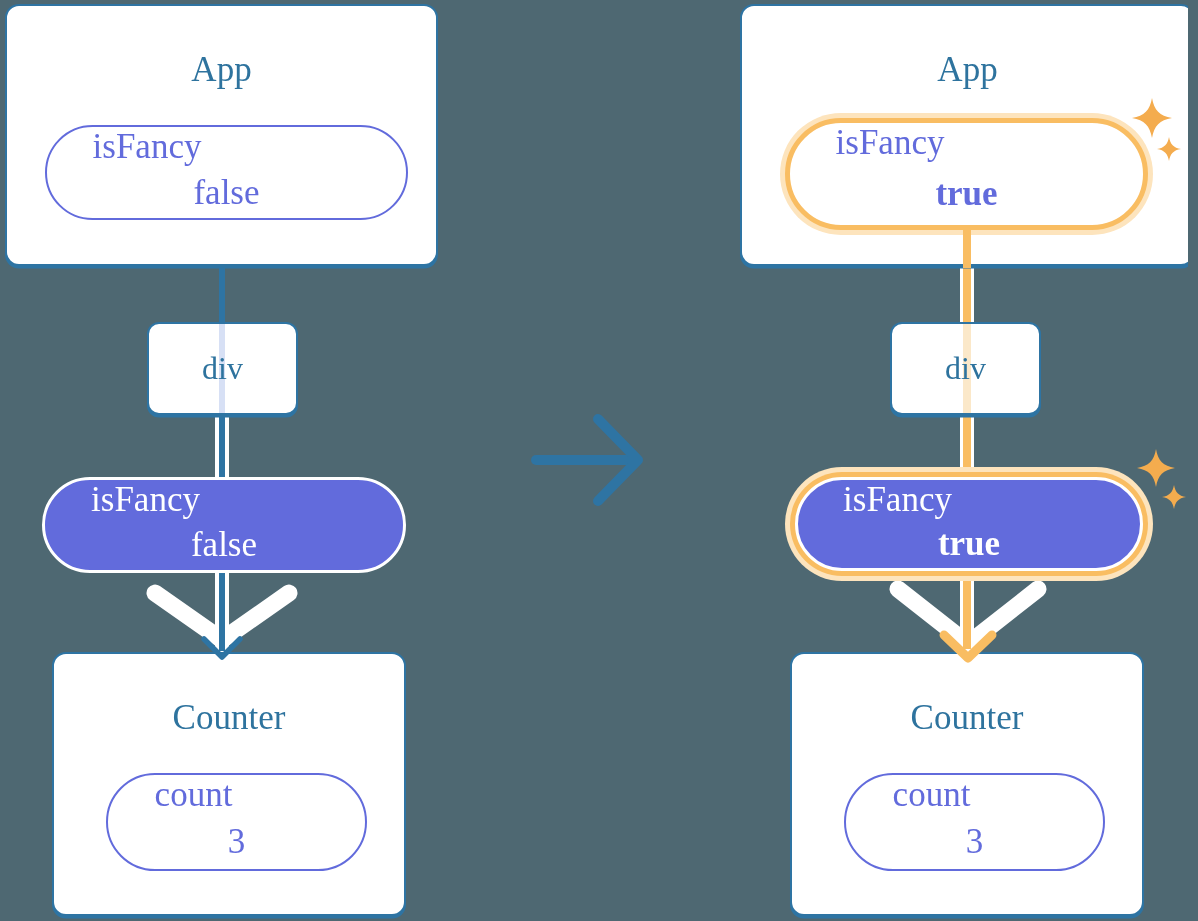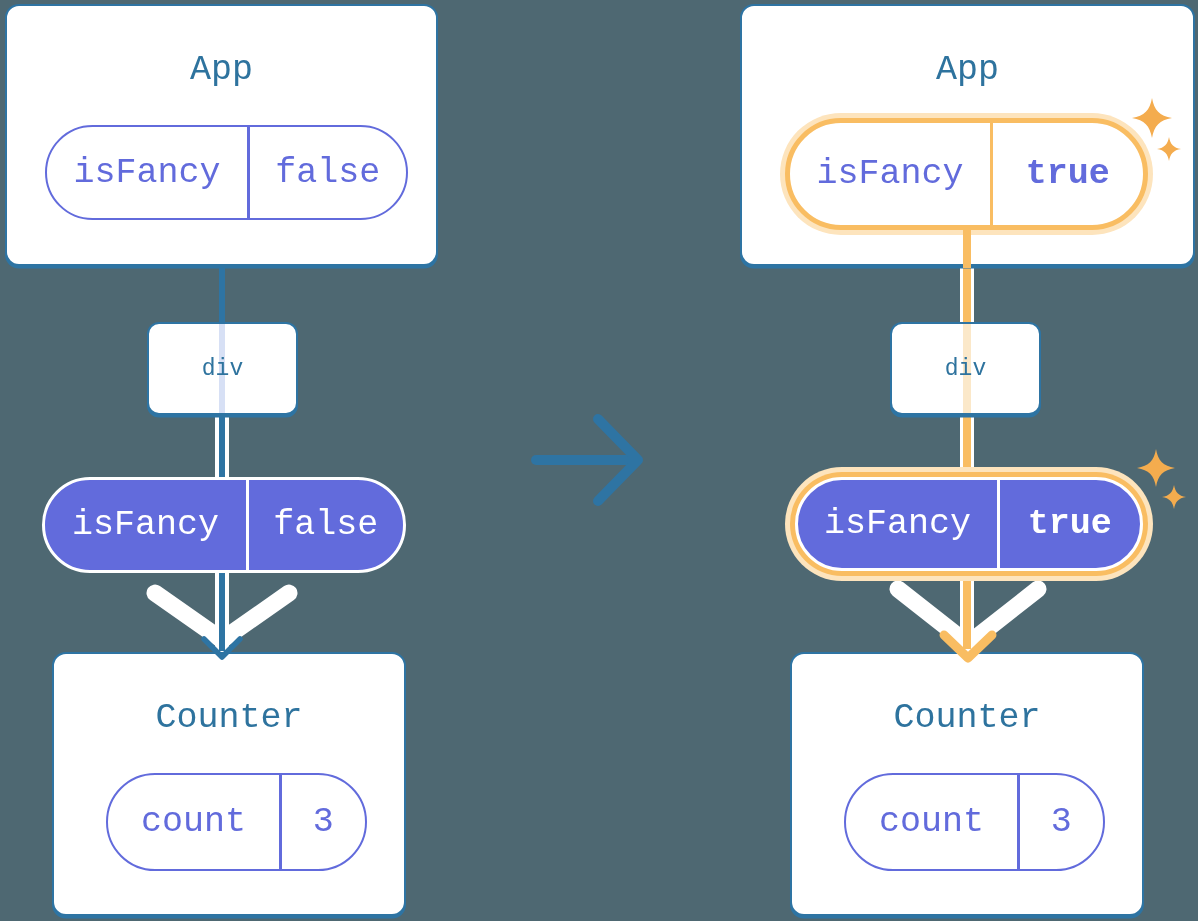--- a/index.html
+++ b/index.html
@@ -4,22 +4,21 @@
 <style>
   :root{
     --bg:#4E6872; --card:#ffffff; --stroke:#2E74A3; --title:#2E739E;
     --purple:#626BDC; --pale-blue:#D7E0F5; --pale-orange:#FBE8C9;
     --orange:#F9BD62; --glow:#FDE4BD; --sparkle:#F4AC4E;
   }
   html,body{margin:0;padding:0;background:var(--bg);}
   .canvas{
     position:relative;width:1188px;height:921px;overflow:hidden;
     background:var(--bg);
-    font-family:Liberation Mono, monospace;
-    padding-left:7px;
+    font-family:Liberation Serif, serif;
   }
   svg.overlay{position:absolute;left:0;top:0;width:1198px;height:921px;pointer-events:none;}
   .z1{z-index:1}.z5{z-index:5}
 
   
   .casing{position:absolute;background:#fff;z-index:1;}
   .core{position:absolute;z-index:2;}
   .teal{background:var(--stroke);} .oj{background:var(--orange);}
   .l-line1{left:219px;top:266px;width:6px;height:58px;}
   .l-case1{left:215px;top:415px;width:14px;height:64px;}
@@ -39,28 +38,28 @@
         box-shadow:0 2.5px 0 var(--stroke);z-index:3;box-sizing:border-box;}
   .l-app{left:5px;top:4px;width:433px;height:262px;border-radius:14px;}
   .r-app{left:740px;top:4px;width:455px;height:262px;border-radius:14px;}
   .l-div,.r-div{width:151px;height:93px;border-radius:12px;display:flex;align-items:center;justify-content:center;}
   .l-div{left:147px;top:322px;}
   .r-div{left:890px;top:322px;}
   .l-counter{left:52px;top:652px;width:354px;height:264px;border-radius:14px;}
   .r-counter{left:790px;top:652px;width:354px;height:264px;border-radius:14px;}
   .card-title{position:absolute;left:0;right:0;top:44px;text-align:center;
               font-size:35px;line-height:40px;color:var(--title);font-weight:500;}
-  .div-title{font-size:23px;color:var(--title);font-weight:500;position:relative;z-index:2;}
+  .div-title{font-size:32px;color:var(--title);font-weight:500;position:relative;z-index:2;}
   .pale{position:absolute;top:0;bottom:0;z-index:1;}
   .l-pale{left:70px;width:6px;background:var(--pale-blue);}
   .r-pale{left:71px;width:8px;background:var(--pale-orange);}
 
   
   .pill{position:absolute;display:flex;align-items:stretch;box-sizing:border-box;
-        background:#fff;z-index:3;overflow:hidden;}
+        background:#fff;z-index:3;overflow:hidden;flex-direction:column;}
   .cell{display:flex;align-items:center;justify-content:center;font-size:35px;}
   .grow{flex:1;}
   .sep{width:3px;align-self:stretch;}
   .l-app-pill{left:38px;top:119px;width:363px;height:95px;border:2.5px solid var(--purple);border-radius:50px;}
   .l-app-pill .cell{color:var(--purple);} .l-app-pill .c1{width:200px;}
   .l-app-pill .sep{background:var(--purple);width:2.5px;}
   .r-app-pill{left:43px;top:112px;width:363px;height:112px;border:5px solid var(--orange);
               border-radius:56px;box-shadow:0 0 0 5px var(--glow);}
   .r-app-pill .cell{color:var(--purple);} .r-app-pill .c1{width:200px;}
   .r-app-pill .sep{background:var(--orange);width:2.5px;}

